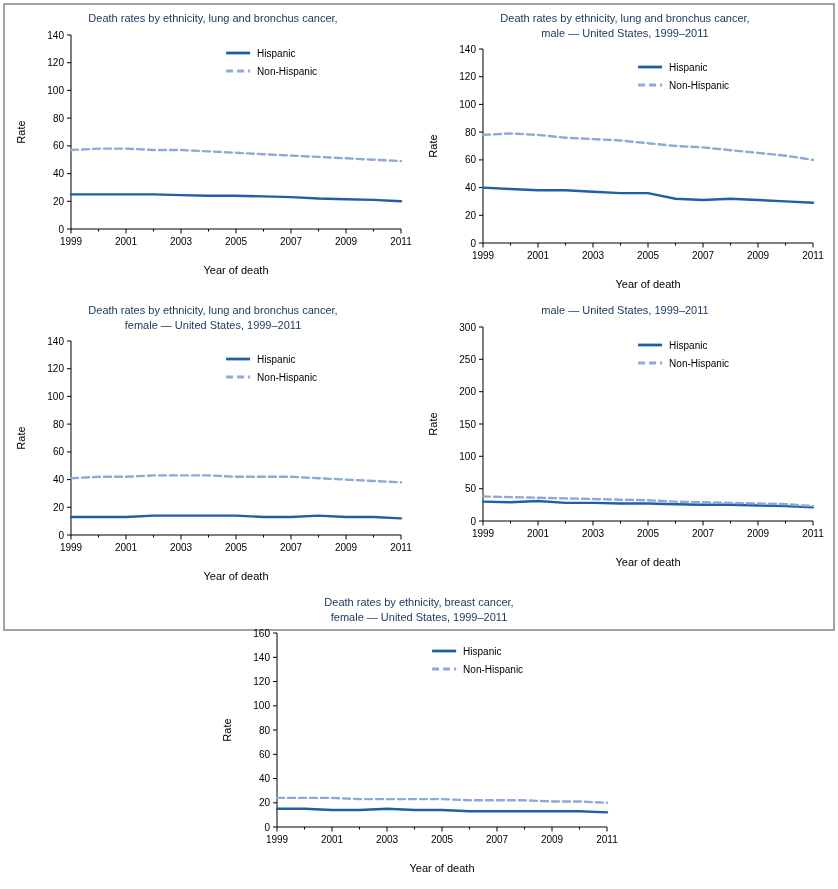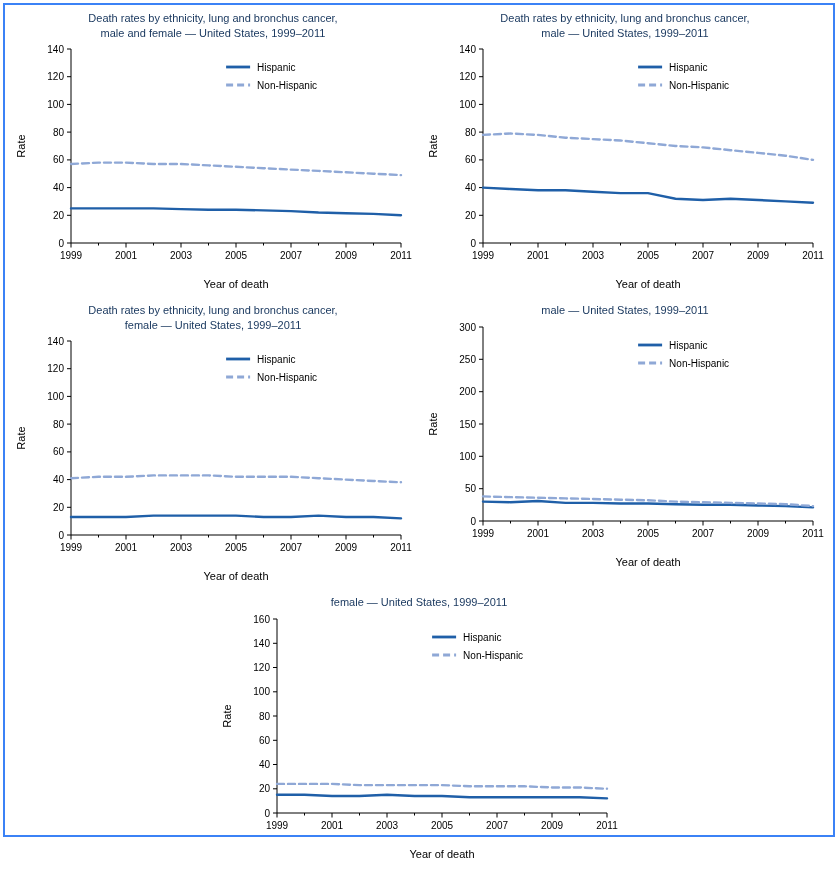--- a/index.html
+++ b/index.html
@@ -2,22 +2,22 @@
 <html><head>
 <meta charset="utf-8">
 <style>
   * { margin:0; padding:0; box-sizing:border-box; }
   html,body { background:#ffffff; }
   body {
     width:838px; height:889px; position:relative;
     font-family:"Liberation Sans", sans-serif;
   }
   .frame {
-    position:absolute; left:3px; top:3px; width:832px; height:834px;
-    border:2px solid #3b82f6; padding:6px 6px 0 6px; background:#fff;
+    position:absolute; left:3px; top:3px; width:832px; height:628px;
+    border:2px solid #a3a3a3; padding:6px 6px 0 6px; background:#fff;
   }
   .row { display:flex; justify-content:space-between; margin-bottom:10px; }
   .row.center { justify-content:center; }
   .chart { width:404px; }
   .chart-title {
     text-align:center; font-size:11px; line-height:1.32;
     color:#17365d; margin-bottom:1px;
   }
   .chart-plot { width:404px; height:252px; }
   svg text.tick  { font-family:"Liberation Sans", sans-serif; font-size:10px; fill:#000; }
@@ -25,21 +25,20 @@
 </style>
 </head>
 <body>
 
 <div class="frame">
 
   <div class="row">
     <div class="chart">
       <div class="chart-title">
         <div>Death rates by ethnicity, lung and bronchus cancer,</div>
-        <div>male and female — United States, 1999–2011</div>
       </div>
       <div class="chart-plot"><svg width="404" height="252" viewBox="0 0 404 252">
             <g>
               <line x1="60" y1="8" x2="60" y2="202" stroke="#000000" stroke-width="1"></line>
               <line x1="56" y1="202.0" x2="60" y2="202.0" stroke="#000000" stroke-width="1"></line>
               <text class="tick" x="53" y="205.5" text-anchor="end">0</text>
               <line x1="56" y1="174.3" x2="60" y2="174.3" stroke="#000000" stroke-width="1"></line>
               <text class="tick" x="53" y="177.8" text-anchor="end">20</text>
               <line x1="56" y1="146.6" x2="60" y2="146.6" stroke="#000000" stroke-width="1"></line>
               <text class="tick" x="53" y="150.1" text-anchor="end">40</text>
@@ -267,20 +266,21 @@
               <line x1="215.1" y1="44" x2="239.1" y2="44" stroke="#8fa8d6" stroke-width="2.8" stroke-dasharray="7 4"></line>
               <text class="tick" x="246.1" y="47.5">Non-Hispanic</text>
             </g>
           </svg></div>
     </div>
   </div>
 
   <div class="row center">
     <div class="chart">
       <div class="chart-title">
+        <div>Death rates by ethnicity, breast cancer,</div>
         <div>female — United States, 1999–2011</div>
       </div>
       <div class="chart-plot"><svg width="404" height="252" viewBox="0 0 404 252">
             <g>
               <line x1="60" y1="8" x2="60" y2="202" stroke="#000000" stroke-width="1"></line>
               <line x1="56" y1="202.0" x2="60" y2="202.0" stroke="#000000" stroke-width="1"></line>
               <text class="tick" x="53" y="205.5" text-anchor="end">0</text>
               <line x1="56" y1="177.8" x2="60" y2="177.8" stroke="#000000" stroke-width="1"></line>
               <text class="tick" x="53" y="181.3" text-anchor="end">20</text>
               <line x1="56" y1="153.5" x2="60" y2="153.5" stroke="#000000" stroke-width="1"></line>

